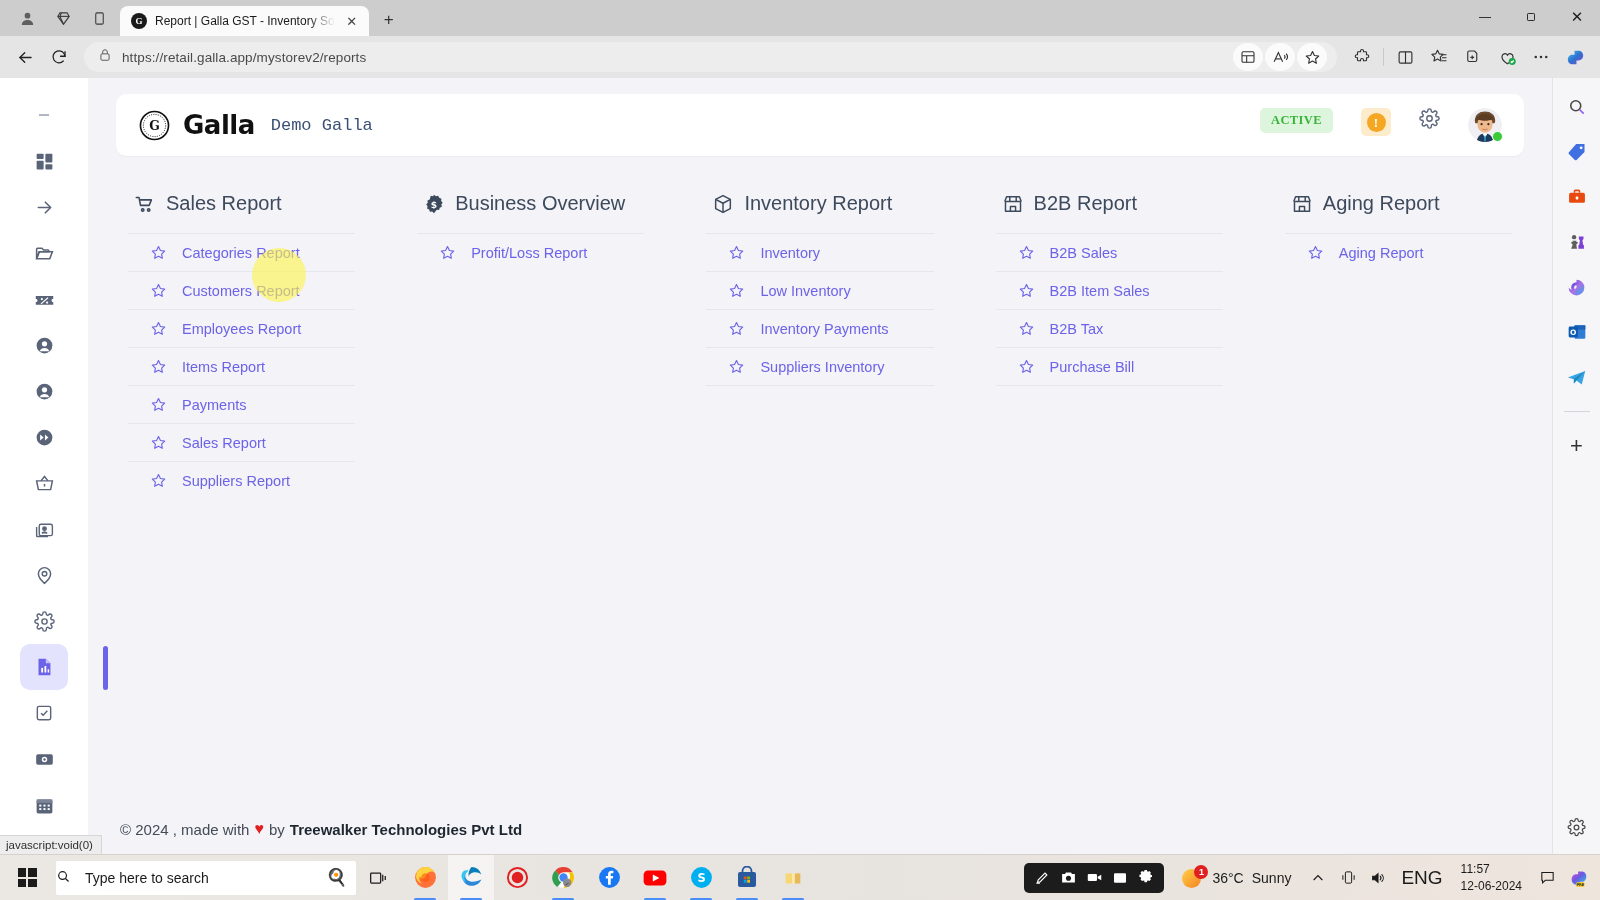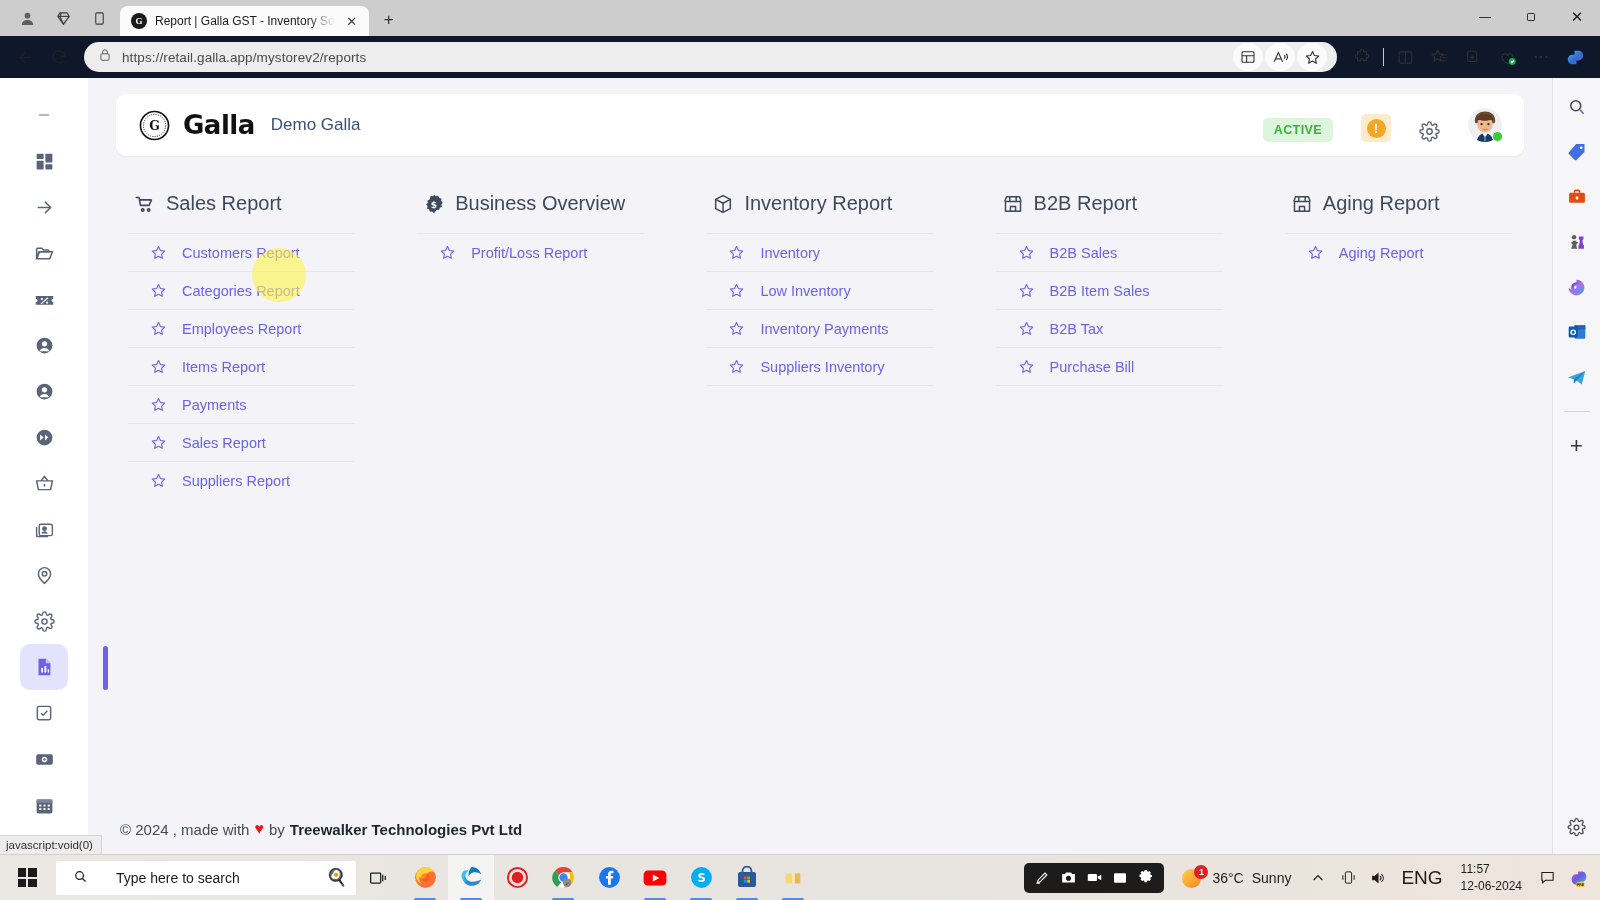--- a/index.html
+++ b/index.html
@@ -38,21 +38,21 @@
     -webkit-mask-image: linear-gradient(to right, #000 85%, transparent 100%);
     mask-image: linear-gradient(to right, #000 85%, transparent 100%);
   }
   .tab-close { width: 18px; height: 18px; display: flex; align-items: center; justify-content: center; font-size: 13px; color: #444; border-radius: 4px; }
   .newtab { width: 30px; height: 30px; display: flex; align-items: center; justify-content: center; font-size: 17px; color: #333; margin-left: 5px; margin-bottom: 1px; }
   .wincontrols { position: absolute; right: 0; top: 0; height: 34px; display: flex; }
   .wc { width: 46px; height: 34px; display: flex; align-items: center; justify-content: center; color: #1b1b1b; font-size: 12px; }
   .wc.close { font-size: 15px; }
 
   .toolbar {
-    height: 42px; background: #0f172a; display: flex; align-items: center;
+    height: 42px; background: #e5e5e5; display: flex; align-items: center;
     padding: 0 8px; gap: 0; position: relative;
   }
   .tbtn {
     width: 34px; height: 32px; border-radius: 6px; display: flex;
     align-items: center; justify-content: center; color: #303030; flex-shrink: 0;
   }
   .omnibox {
     flex: 1; height: 30px; background: #ededed; border-radius: 16px;
     display: flex; align-items: center; padding: 0 10px 0 14px; gap: 10px;
     margin: 0 8px; min-width: 0;
@@ -85,22 +85,22 @@
   .content { flex: 1; display: flex; flex-direction: column; min-width: 0; position: relative; }
 
   .appheader {
     background: #ffffff; border-radius: 10px; margin: 16px 28px 0 28px;
     height: 62px; display: flex; align-items: center; padding: 0 22px;
     box-shadow: 0 1px 2px rgba(16,24,40,.04);
   }
   .brand { display: flex; align-items: center; gap: 12px; }
   .brand-logo { width: 33px; height: 33px; flex-shrink: 0; }
   .brand-name { font-size: 26px; font-weight: 800; color: #111; letter-spacing: -.5px; font-family: "DejaVu Sans", sans-serif; }
-  .store-name { font-size: 17px; color: #3b5174; margin-left: 4px; }
-  .header-right { margin-left: auto; display: flex; align-items: flex-end; gap: 28px; }
+  .store-name { font-size: 17px; color: #3b5174; margin-left: 4px; font-family: Liberation Mono, monospace; }
+  .header-right { margin-left: auto; display: flex; align-items: flex-start; gap: 28px; font-family: Liberation Serif, serif; }
   .badge-active {
     background: #ddf5dd; color: #37b537; font-size: 12.5px; font-weight: 600;
     letter-spacing: .4px; padding: 5px 11px; border-radius: 5px;
   }
   .warn-box {
     background: #fdeccb; width: 30px; height: 28px; border-radius: 5px;
     display: flex; align-items: center; justify-content: center;
   }
   .warn-dot {
     width: 19px; height: 19px; border-radius: 50%; background: #f5a623;
@@ -179,21 +179,21 @@
     display: flex; align-items: center; padding: 0 0 0 4px; flex-shrink: 0;
     border-top: 1px solid #d5d2ce;
   }
   .start {
     width: 46px; height: 44px; display: flex; align-items: center; justify-content: center;
   }
   .winlogo { width: 19px; height: 19px; display: grid; grid-template-columns: 1fr 1fr; grid-template-rows: 1fr 1fr; gap: 2px; }
   .winlogo i { background: #1b1b1b; display: block; }
   .tb-search {
     width: 300px; height: 34px; background: #fff; border-radius: 2px;
-    display: flex; align-items: center; gap: 28px; padding: 0 8px 0 17px;
+    display: flex; align-items: center; gap: 14px; padding: 0 8px 0 0;
     font-size: 14px; color: #1b1b1b; margin-left: 6px;
   }
   .tb-search .tb-emoji { margin-left: auto; font-size: 17px; }
   .tb-icon {
     width: 46px; height: 46px; display: flex; align-items: center; justify-content: center;
     position: relative; font-size: 22px;
   }
   .tb-icon.open::after {
     content: ""; position: absolute; bottom: 0px; left: 12px; right: 12px; height: 3px;
     background: #4a8df8; border-radius: 2px;
@@ -540,29 +540,29 @@
             </span>
             <span>Sales Report</span>
           </div>
           <div class="report-list">
             <div class="report-item">
               <span class="star">
                   <svg width="17" height="17" viewBox="0 0 24 24" fill="none" stroke="#6c63e8" stroke-width="1.6" stroke-linejoin="round">
                     <path d="M12 3.6l2.7 5.5 6 .9-4.3 4.2 1 6-5.4-2.8-5.4 2.8 1-6L3.3 10l6-.9z"></path>
                   </svg>
                 </span>
+              <span>Categories Report</span>
+            </div>
+            <div class="report-item">
+              <span class="star">
+                  <svg width="17" height="17" viewBox="0 0 24 24" fill="none" stroke="#6c63e8" stroke-width="1.6" stroke-linejoin="round">
+                    <path d="M12 3.6l2.7 5.5 6 .9-4.3 4.2 1 6-5.4-2.8-5.4 2.8 1-6L3.3 10l6-.9z"></path>
+                  </svg>
+                </span>
               <span>Customers Report</span>
-            </div>
-            <div class="report-item">
-              <span class="star">
-                  <svg width="17" height="17" viewBox="0 0 24 24" fill="none" stroke="#6c63e8" stroke-width="1.6" stroke-linejoin="round">
-                    <path d="M12 3.6l2.7 5.5 6 .9-4.3 4.2 1 6-5.4-2.8-5.4 2.8 1-6L3.3 10l6-.9z"></path>
-                  </svg>
-                </span>
-              <span>Categories Report</span>
             </div>
             <div class="report-item">
               <span class="star">
                   <svg width="17" height="17" viewBox="0 0 24 24" fill="none" stroke="#6c63e8" stroke-width="1.6" stroke-linejoin="round">
                     <path d="M12 3.6l2.7 5.5 6 .9-4.3 4.2 1 6-5.4-2.8-5.4 2.8 1-6L3.3 10l6-.9z"></path>
                   </svg>
                 </span>
               <span>Employees Report</span>
             </div>
             <div class="report-item">

